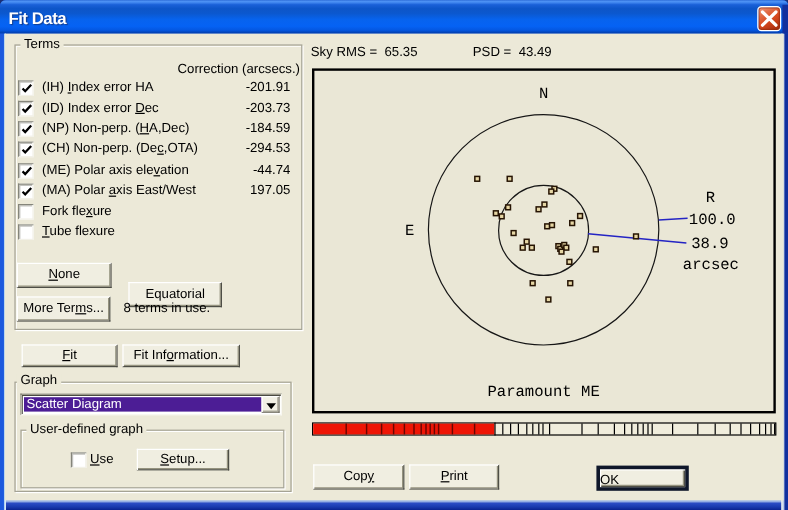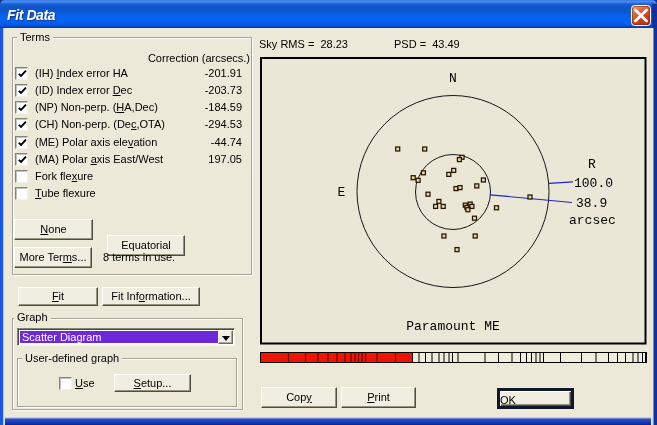--- a/index.html
+++ b/index.html
@@ -10,21 +10,21 @@
 background:linear-gradient(90deg,#1C59DE 0%,#1C59DE 58%,#9CC6EE 66%,#E8F2FA 100%);}
 #br{position:absolute;left:651px;top:28px;width:6px;height:397px;
 background:linear-gradient(90deg,#F0F2EC 0%,#C8D8EE 30%,#12309E 55%,#12309E 100%);}
 #brt{position:absolute;left:652px;top:4px;width:5px;height:24px;background:#12309E;}
 #titlebar{position:absolute;left:0;top:0;width:657px;height:28px;
 background:linear-gradient(180deg,#2D6CD8 0%,#4E92F4 4%,#3E84EE 8%,#1A60D8 14%,#0D55C8 26%,#0B58CF 40%,#0763EE 58%,#0562F4 78%,#0457E0 90%,#0239A4 100%);}
 #bottomband{position:absolute;left:0;top:417px;width:657px;height:8px;
 background:linear-gradient(180deg,#F4F6F0 0%,#9EB6E6 10%,#2A4BC4 30%,#1A3BB0 65%,#0A2390 100%);}
 #client{position:absolute;left:4px;top:28px;width:649px;height:389px;background:#ECE9D8;}
 #title{position:absolute;left:7px;top:7px;font-size:14px;font-weight:bold;color:#fff;
-text-shadow:1px 1px 1px #123a8a;letter-spacing:-0.4px;font-style:italic;}
+text-shadow:1px 1px 1px #123a8a;letter-spacing:-0.4px;}
 #closebtn{position:absolute;left:631px;top:5px;width:20px;height:21px;border-radius:3.5px;
 border:1px solid #fff;background:linear-gradient(150deg,#F09C7E 0%,#E06A44 30%,#D84A20 55%,#B13312 85%,#9C2C10 100%);
 box-shadow:inset 0 0 0 1px rgba(140,40,12,0.55);}
 .gb{position:absolute;border:1px solid #A5A395;box-shadow:inset 1px 1px 0 #fff,1px 1px 0 #fff;}
 .gl{position:absolute;background:#ECE9D8;padding:0 3px;height:13px;line-height:13px;}
 .btn{position:absolute;background:#F0EEE1;border:1px solid;border-color:#FFFFFF #4E4E46 #4E4E46 #FFFFFF;
 box-shadow:inset -1px -1px 0 #95937f;
 text-align:center;line-height:19px;font-size:11px;}
 .btnok{position:absolute;background:#F0EEE1;border:3px solid #0f172a;
 box-shadow:inset 1px 1px 0 #FFFFFF,inset -1px -1px 0 #4E4E46,inset -2px -2px 0 #95937f;
@@ -111,33 +111,33 @@
   <div class="lbl" style="left:99px;top:223px;">8 terms in use.</div>
 
   <div class="btn" style="left:14px;top:259px;width:80px;height:19px;line-height:17px;"><u>F</u>it</div>
   <div class="btn" style="left:98px;top:259px;width:98px;height:19px;line-height:17px;">Fit Inf<u>o</u>rmation...</div>
 
   <div class="gb" style="left:8px;top:290px;width:231px;height:92px;"></div>
   <div class="gl" style="left:10px;top:283px;">Graph</div>
 
   <div style="position:absolute;left:13px;top:300px;width:218px;height:18px;background:#fff;
   border:1px solid;border-color:#83816F #F8F7F1 #F8F7F1 #83816F;box-shadow:inset 1px 1px 0 #4a4a42;">
-    <div style="position:absolute;left:2px;top:2px;right:16px;bottom:2px;background:#6d28d9;color:#fff;line-height:13px;padding-left:2px;">Scatter Diagram</div>
+    <div style="position:absolute;left:2px;top:2px;right:16px;bottom:2px;background:#4c1d95;color:#fff;line-height:13px;padding-left:2px;">Scatter Diagram</div>
     <div style="position:absolute;right:1px;top:1px;width:15px;bottom:1px;background:#F2F0E5;border:1px solid;border-color:#FFFFFF #6E6C62 #6E6C62 #FFFFFF;box-shadow:inset -1px -1px 0 #ABA99A;">
       <div style="position:absolute;left:2.5px;top:5px;width:0;height:0;border:4.5px solid transparent;border-top:5px solid #000;"></div>
     </div>
   </div>
 
   <div class="gb" style="left:13px;top:330px;width:220px;height:49px;"></div>
   <div class="gl" style="left:18px;top:324px;">User-defined graph</div>
   <div class="cb" style="left:55px;top:349px;"></div>
   <div class="lbl" style="left:71px;top:349px;"><u>U</u>se</div>
   <div class="btn" style="left:110px;top:346px;width:77px;height:18px;line-height:16px;"><u>S</u>etup...</div>
 
-  <div class="lbl" style="left:255px;top:10px;">Sky RMS =  28.23</div>
+  <div class="lbl" style="left:255px;top:10px;">Sky RMS =  65.35</div>
   <div class="lbl" style="left:390px;top:10px;">PSD =  43.49</div>
 
   <div class="btn" style="left:257px;top:359px;width:76px;height:21px;line-height:19px;">Cop<u>y</u></div>
   <div class="btn" style="left:337px;top:359px;width:75px;height:21px;line-height:19px;"><u>P</u>rint</div>
   <div class="btnok" style="left:493px;top:360px;width:77px;height:21px;line-height:19px;">OK</div>
  </div>
 
  <svg width="657" height="425" style="position:absolute;left:0;top:0;" font-family="Liberation Mono, monospace" font-size="13px">
   <rect x="261" y="58" width="384.5" height="285.5" fill="#EAE7D6" stroke="#000" stroke-width="2"></rect>
   <circle cx="453" cy="191.5" r="96" fill="none" stroke="#161616" stroke-width="1"></circle>

